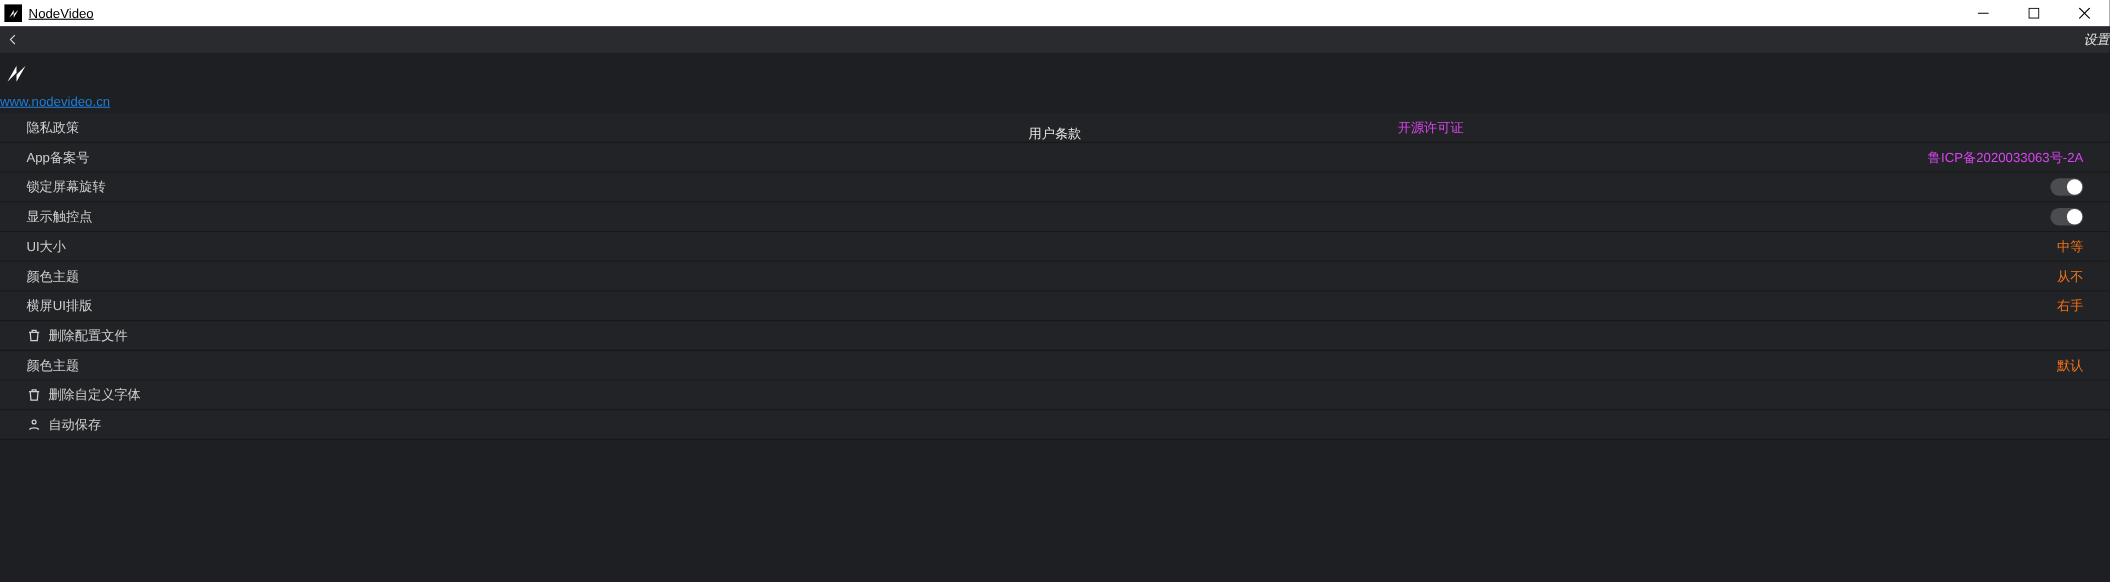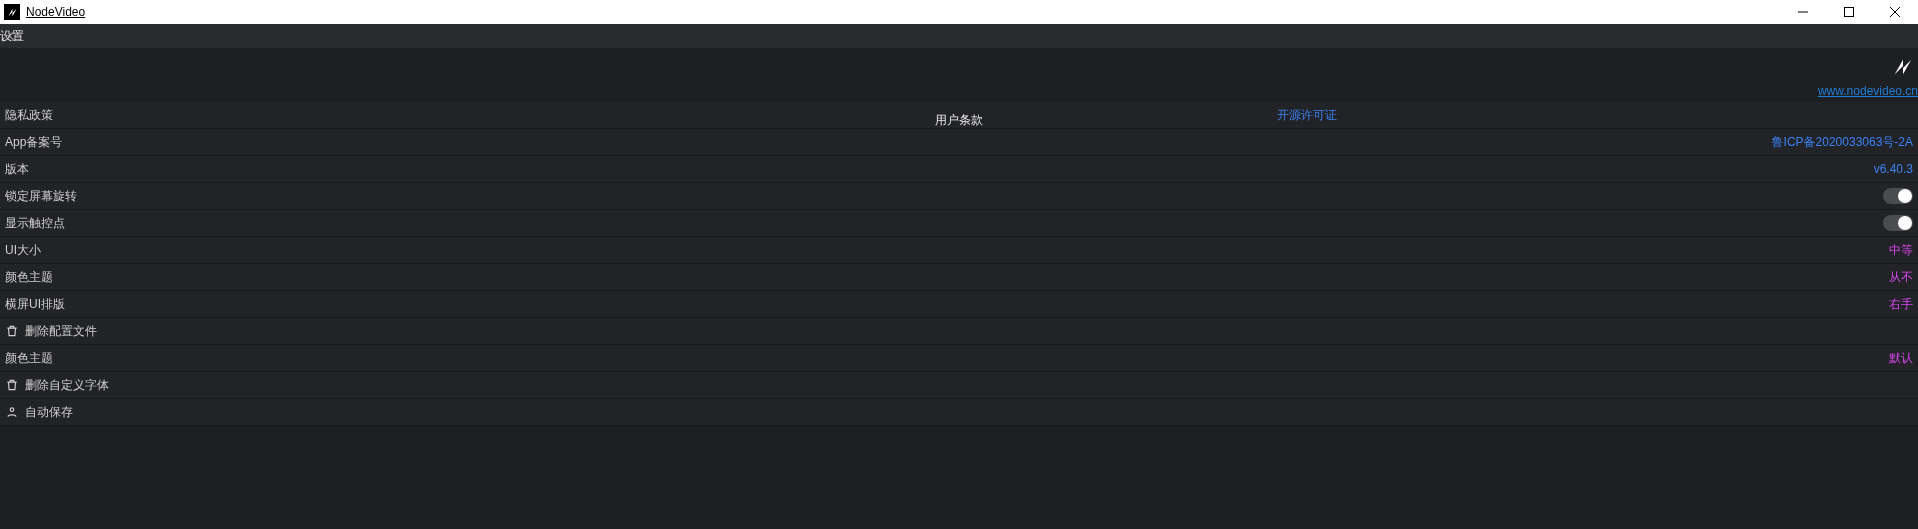--- a/index.html
+++ b/index.html
@@ -43,54 +43,55 @@
     color: #e6e6e6;
   }
   .backbtn {
     width: 24px; height: 24px;
     display: flex; align-items: center; justify-content: center;
     color: #dcdcdc;
   }
   .header-title {
     position: absolute;
     left: 0; right: 0;
+    text-align: right;
+    pointer-events: none;
+    font-style: italic;
+  }
+
+  
+  .logo-block {
     text-align: left;
-    pointer-events: none;
-  }
-
-  
-  .logo-block {
-    text-align: right;
     padding: 8px 0 4px 0;
   }
   .logo-block svg { width: 30px; height: 22px; }
   .logo-link {
     display: block;
     color: #1f7dd6;
     text-decoration: underline;
     font-size: 12px;
     margin-top: 2px;
   }
 
   
   .rows { width: 100%; }
   .row {
     height: 27px;
     display: flex;
     align-items: center;
     background: #222326;
     border-bottom: 1px solid #17181a;
-    padding: 0 5px;
+    padding: 0 24px;
     font-size: 12px;
     color: #cfcfcf;
   }
   .row .left { flex: 0 0 auto; display: flex; align-items: center; gap: 6px; }
   .row .center { flex: 1 1 auto; text-align: center; color: #e6e6e6; }
-  .row .right { flex: 0 0 auto; display: flex; align-items: center; color: #3b82f6; }
-  .row .right.link { color: #d946ef; text-align: center; }
+  .row .right { flex: 0 0 auto; display: flex; align-items: center; color: #d946ef; }
+  .row .right.link { color: #f97316; text-align: center; }
   .row-icon { display:inline-flex; width:14px; height:14px; align-items:center; justify-content:center; color:#cfcfcf; }
   .row-icon svg { width:14px; height:14px; }
 
   
   .switch {
     width: 30px; height: 16px;
     border-radius: 8px;
     background: #4b4c4f;
     position: relative;
   }
@@ -167,25 +168,20 @@
     <span class="label center">用户条款</span>
     <span class="label right">开源许可证</span>
   </div>
 
   <div class="row">
     <span class="left">App备案号</span>
     <span class="center"></span>
     <span class="right">鲁ICP备2020033063号-2A</span>
   </div>
 
-  <div class="row">
-    <span class="left">版本</span>
-    <span class="center"></span>
-    <span class="right">v6.40.3</span>
-  </div>
 
   <div class="row">
     <span class="left">锁定屏幕旋转</span>
     <span class="center"></span>
     <span class="right">
       <span class="switch on"></span>
     </span>
   </div>
 
   <div class="row">

